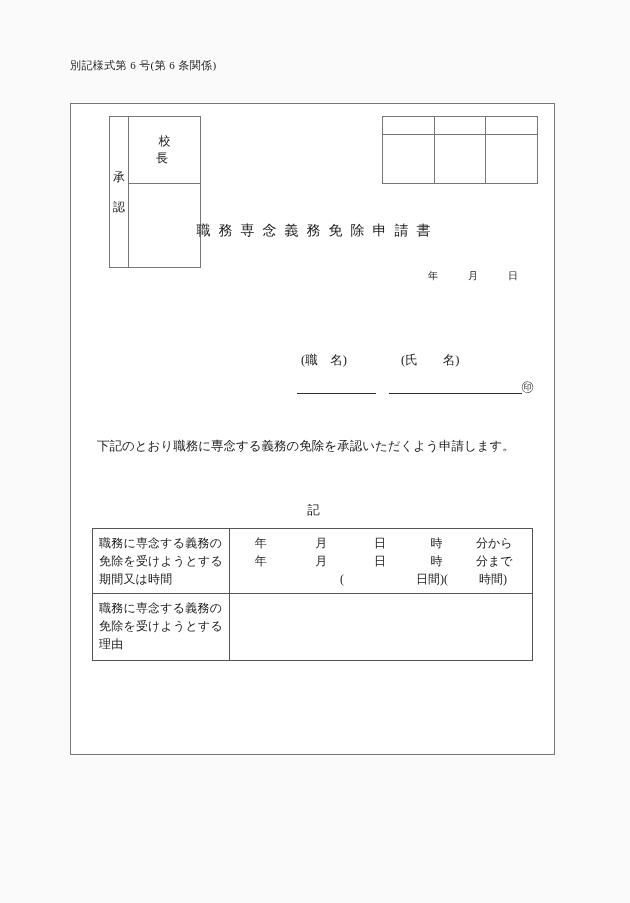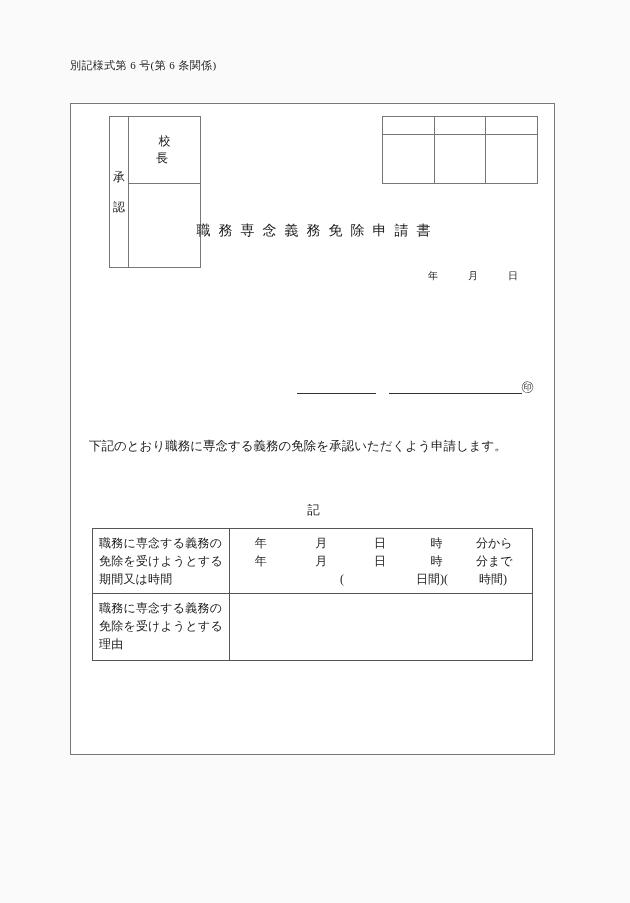--- a/index.html
+++ b/index.html
@@ -162,21 +162,21 @@
     position: absolute;
     left: 224px;
     top: 0px;
     font-size: 13px;
     line-height: 16px;
   }
 
   
   .body-text {
     position: absolute;
-    left: 18px;
+    left: 26px;
     top: 334px;
     font-size: 12.5px;
     white-space: nowrap;
   }
 
   
   .ki-marker {
     position: absolute;
     left: 0;
     top: 398px;
@@ -272,20 +272,23 @@
   </tbody>
     </table>
 
   <div class="doc-title">職務専念義務免除申請書</div>
 
   <div class="date-line">
     <span class="dchar">年</span><span class="dchar">月</span><span class="dchar">日</span>
   </div>
 
 
+  <div class="sig-labels">
+    <span class="lbl-post">(職　名)</span><span>(氏　　名)</span>
+  </div>
 
   <div class="sig-lines">
     <span class="sig-line-post"></span>
     <span class="sig-line-name"></span>
     <span class="seal-mark">㊞</span>
   </div>
 
   <div class="body-text">下記のとおり職務に専念する義務の免除を承認いただくよう申請します。</div>
 
   <div class="ki-marker">記</div>

